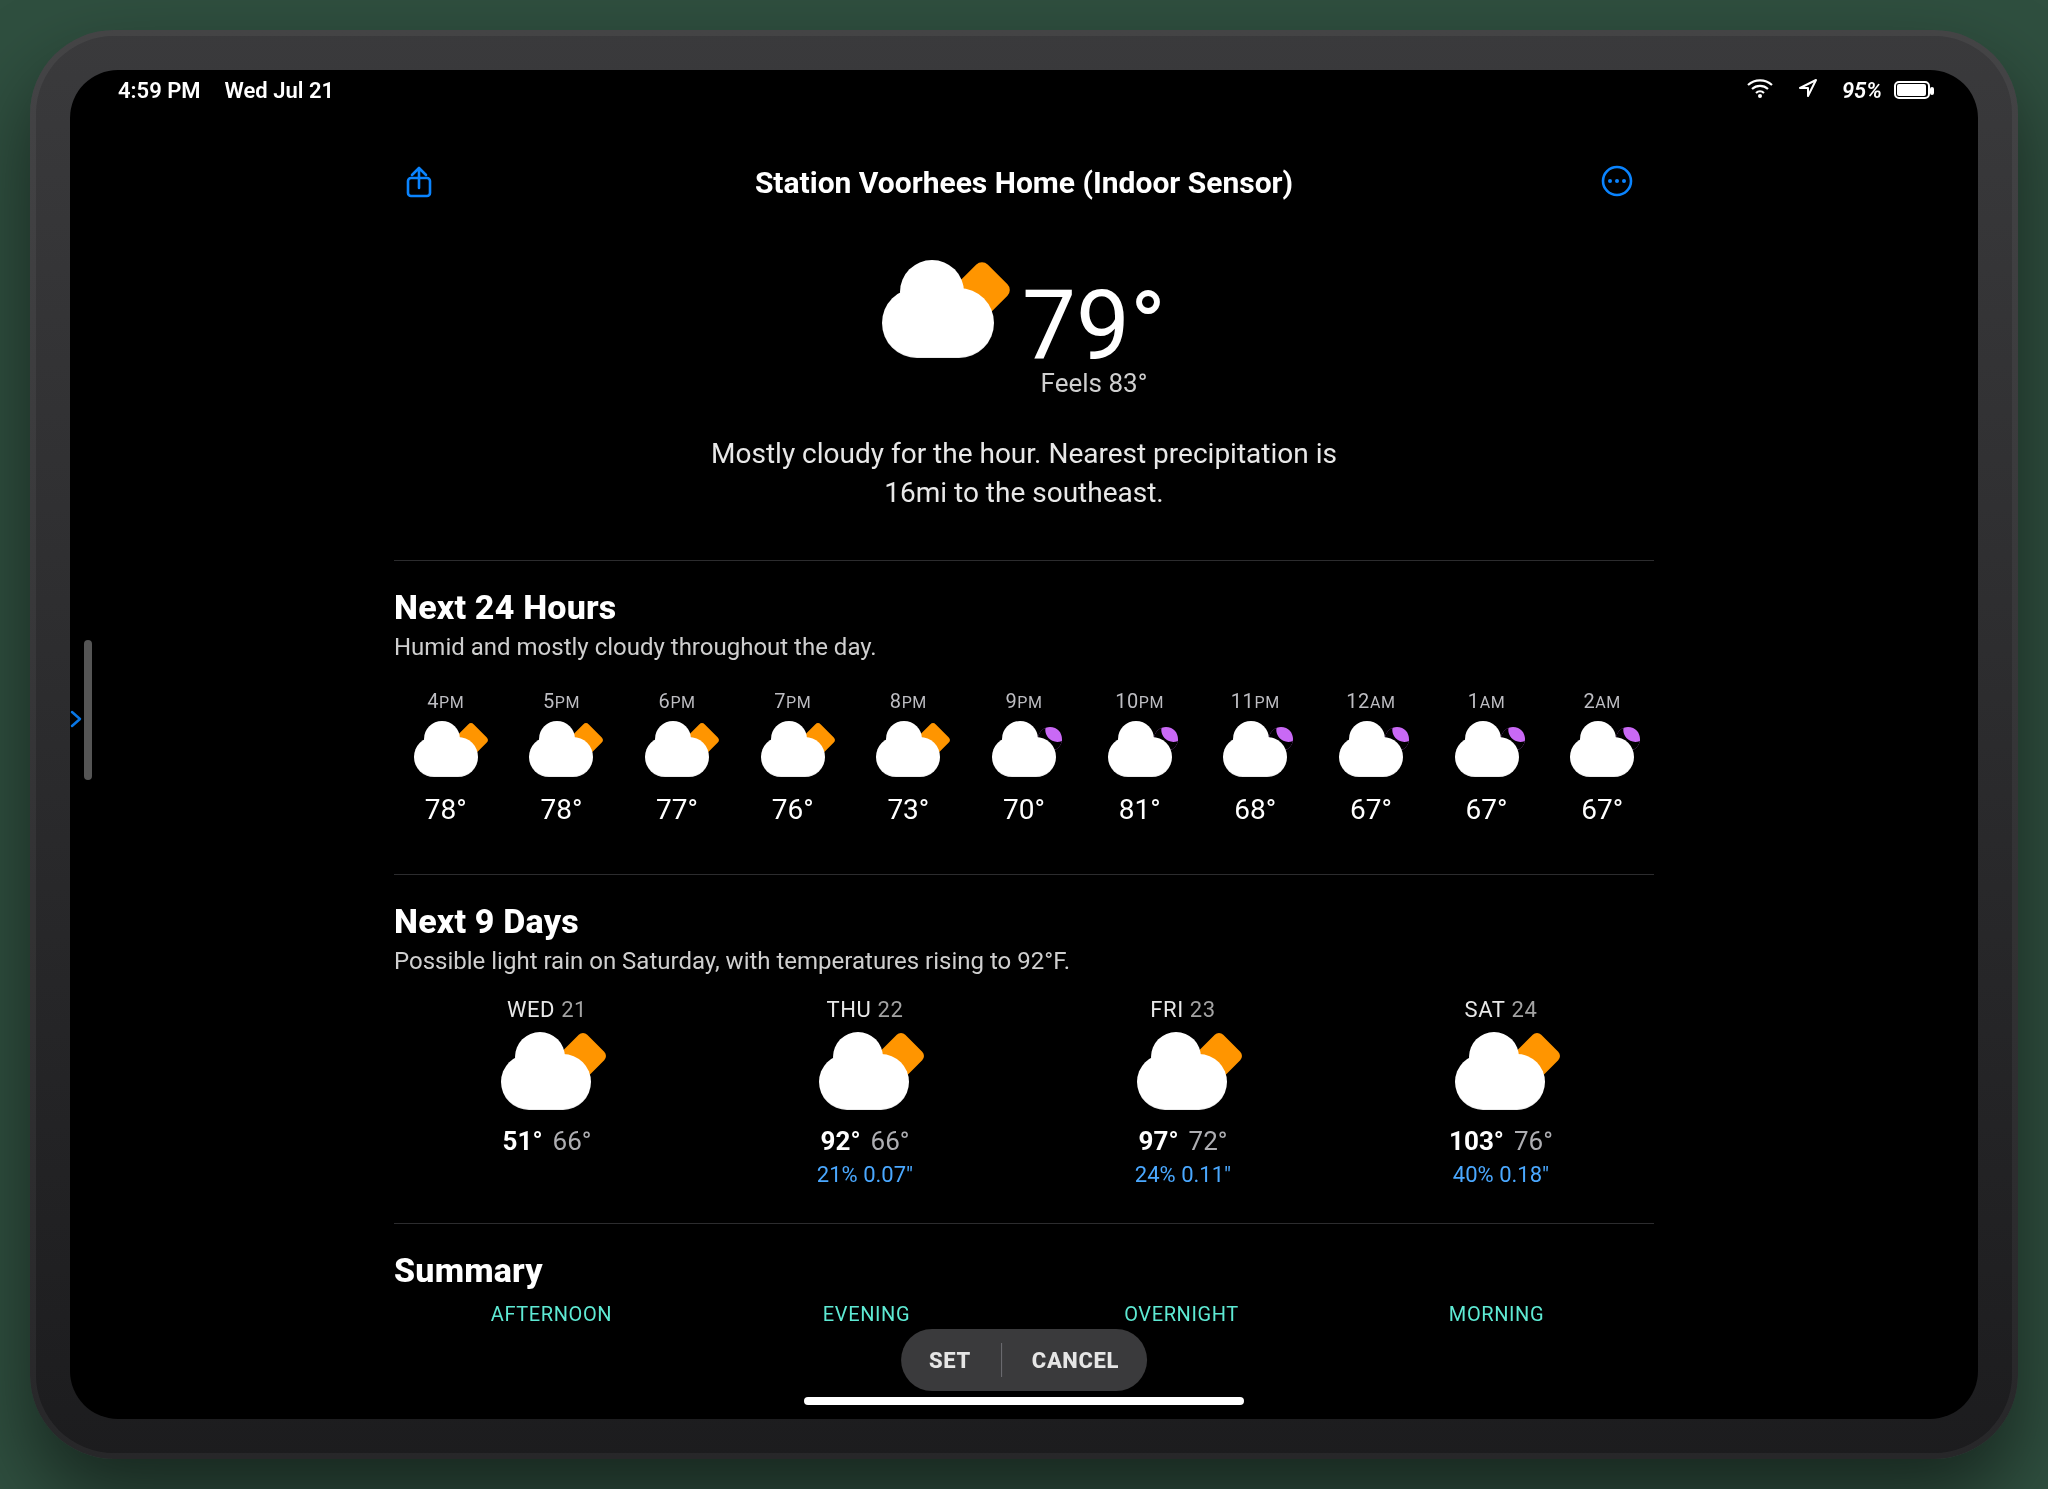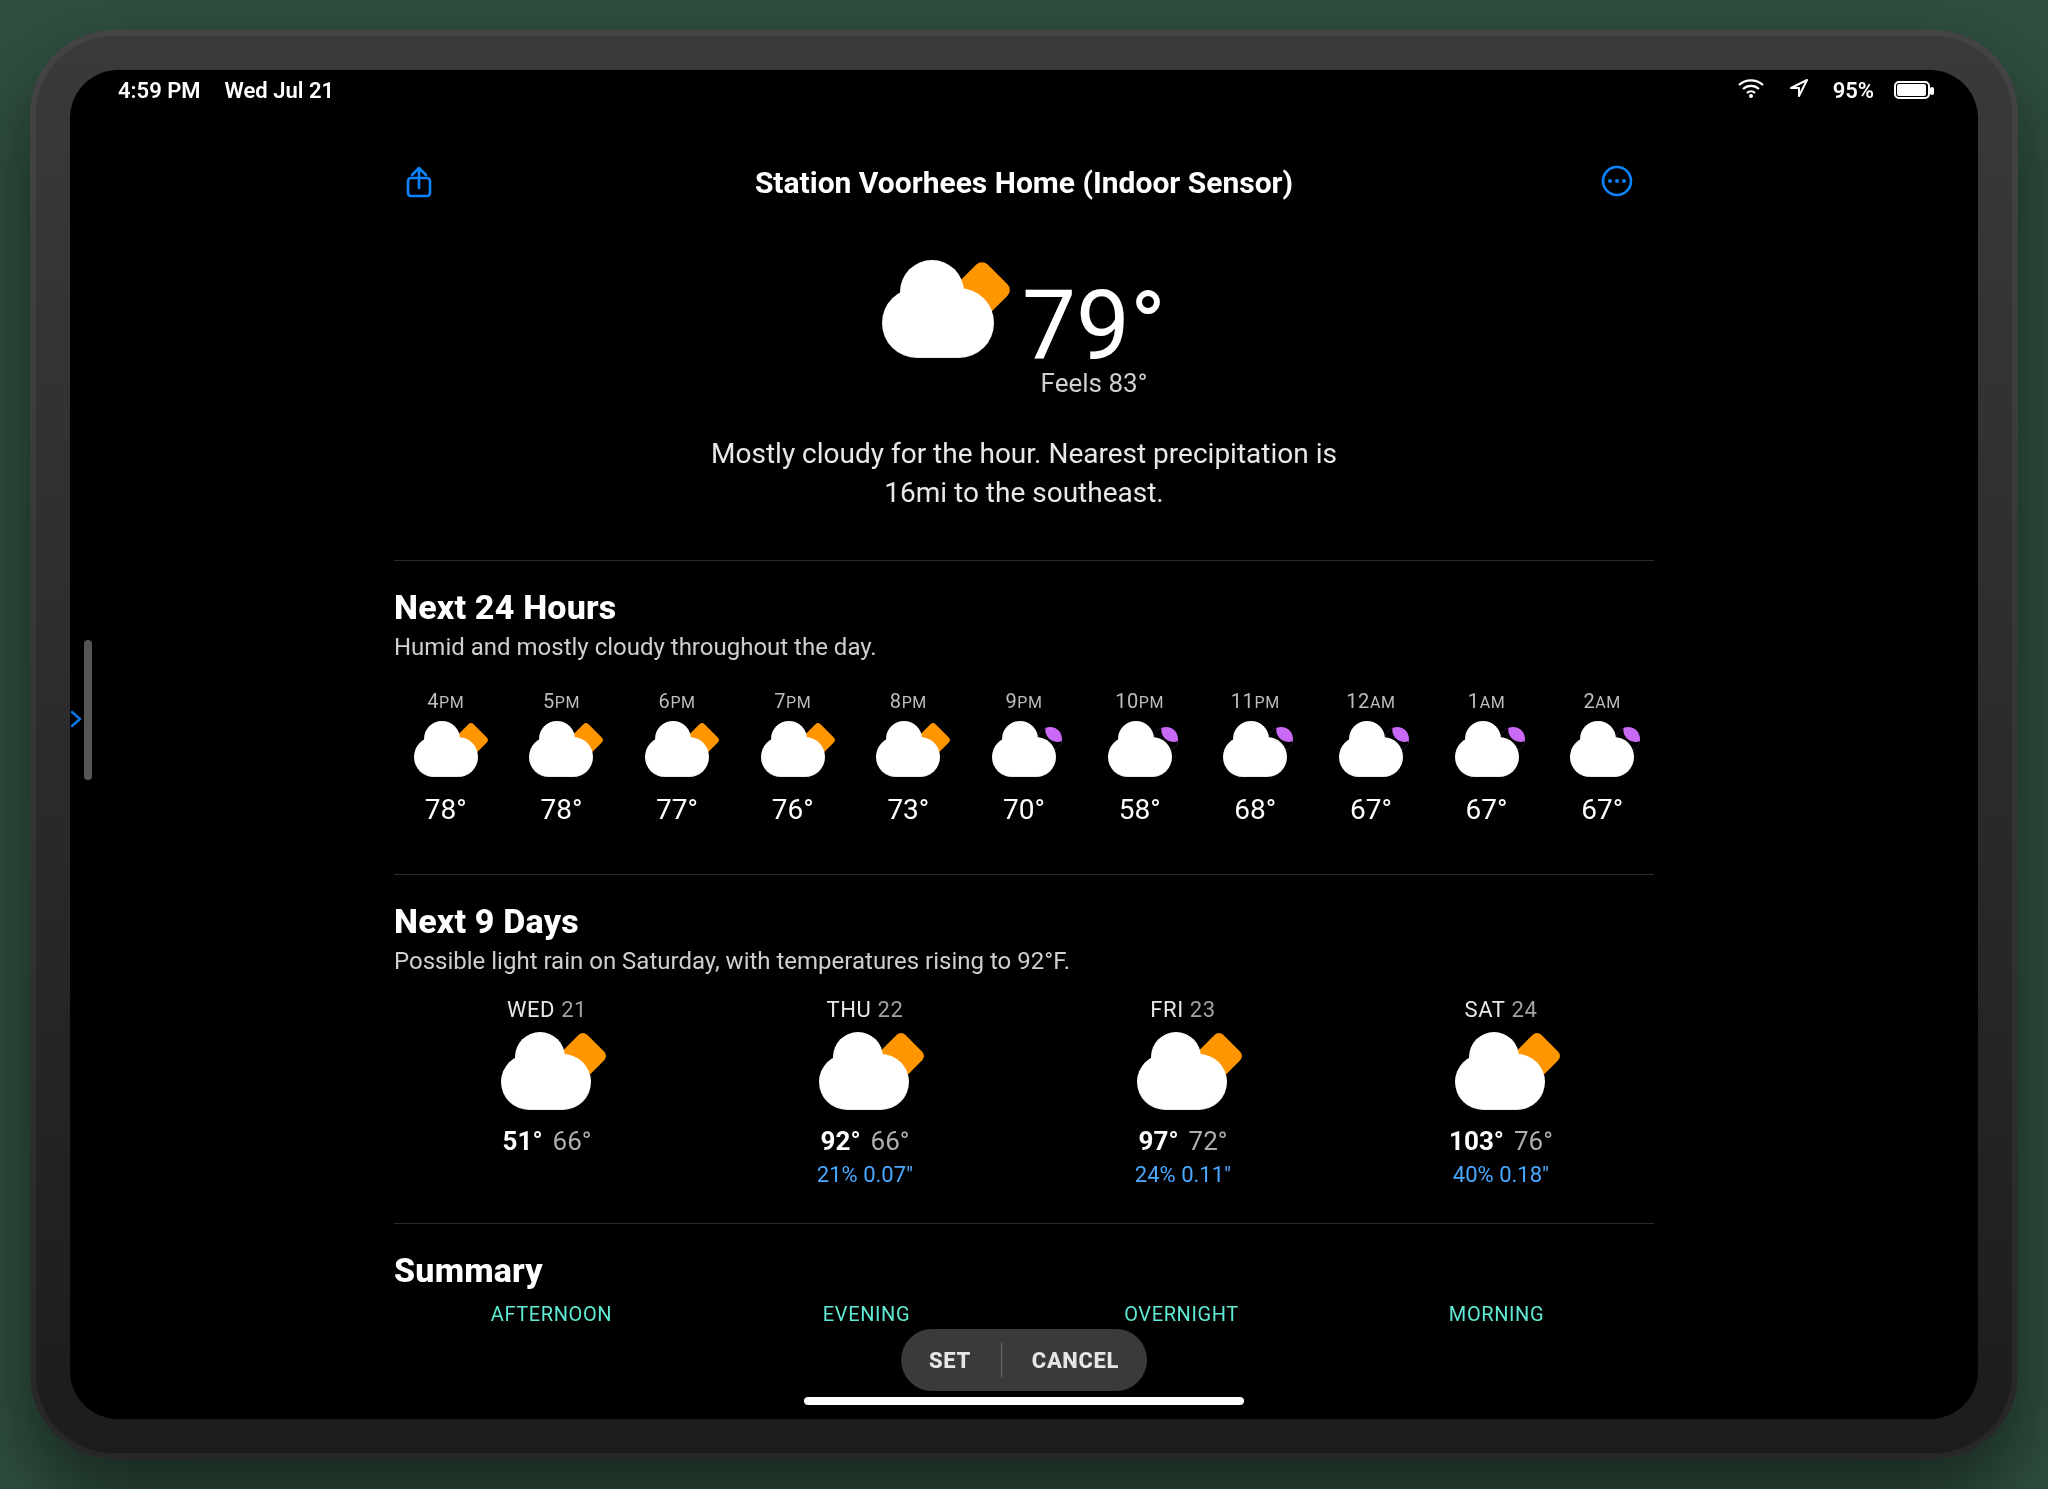--- a/index.html
+++ b/index.html
@@ -27,21 +27,21 @@
     width:100%; height:100%; background:var(--bg); border-radius:48px; position:relative; overflow:hidden; color:var(--text);
   }
 
   
   .status-bar {
     position:absolute; top:0; left:0; right:0; height:40px;
     display:flex; align-items:center; justify-content:space-between;
     padding:0 48px; font-size:22px; font-weight:600;
   }
   .status-left, .status-right { display:flex; gap:24px; align-items:center; }
-  .status-ind { display:inline-flex; align-items:center; gap:20px; }
+  .status-ind { display:inline-flex; align-items:center; gap:12px;font-style:italic; }
   .battery {
     width:36px; height:18px; border:2px solid #fff; border-radius:5px; position:relative;
   }
   .battery::after { content:""; position:absolute; right:-6px; top:4px; width:4px; height:8px; background:#fff; border-radius:2px; }
   .battery .fill { position:absolute; left:1px; top:1px; bottom:1px; width:90%; background:#fff; border-radius:2px; }
   .wifi-icon, .location-icon { display:inline-block; }
 
   
   .home-indicator { position:absolute; bottom:14px; left:50%; transform:translateX(-50%); width:440px; height:8px; background:#fff; border-radius:4px; }
 
@@ -271,21 +271,21 @@
     <div class="t">70°</div>
             </div>
             <div class="hour">
     <div class="lbl">10<span class="ampm">PM</span></div>
     <div class="icon">
                 <div class="icon-stack">
                   <span class="moon-shape"></span>
                   <span class="cloud-shape"></span>
                 </div>
               </div>
-    <div class="t">58°</div>
+    <div class="t">81°</div>
             </div>
             <div class="hour">
     <div class="lbl">11<span class="ampm">PM</span></div>
     <div class="icon">
                 <div class="icon-stack">
                   <span class="moon-shape"></span>
                   <span class="cloud-shape"></span>
                 </div>
               </div>
     <div class="t">68°</div>

